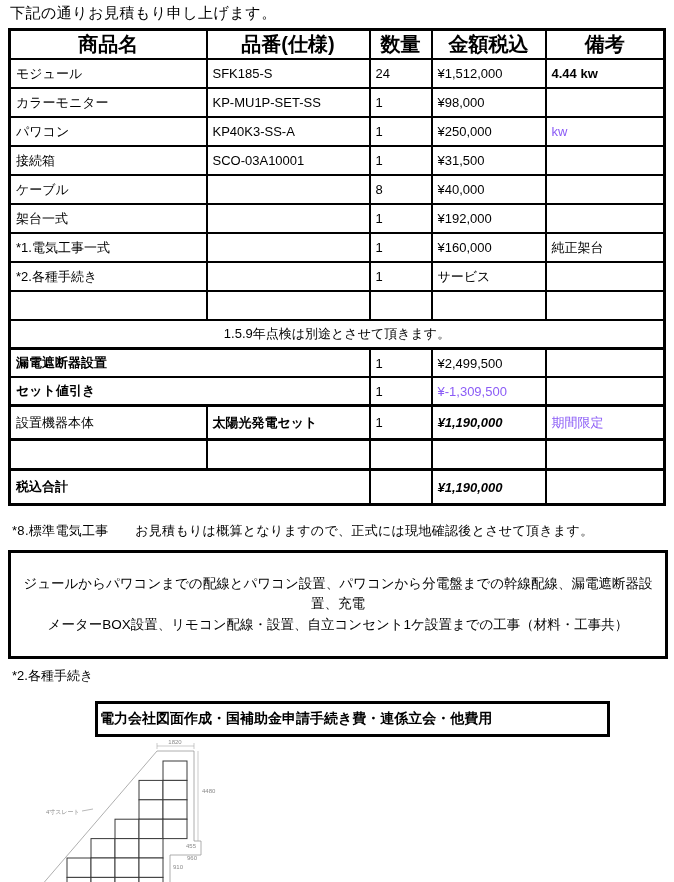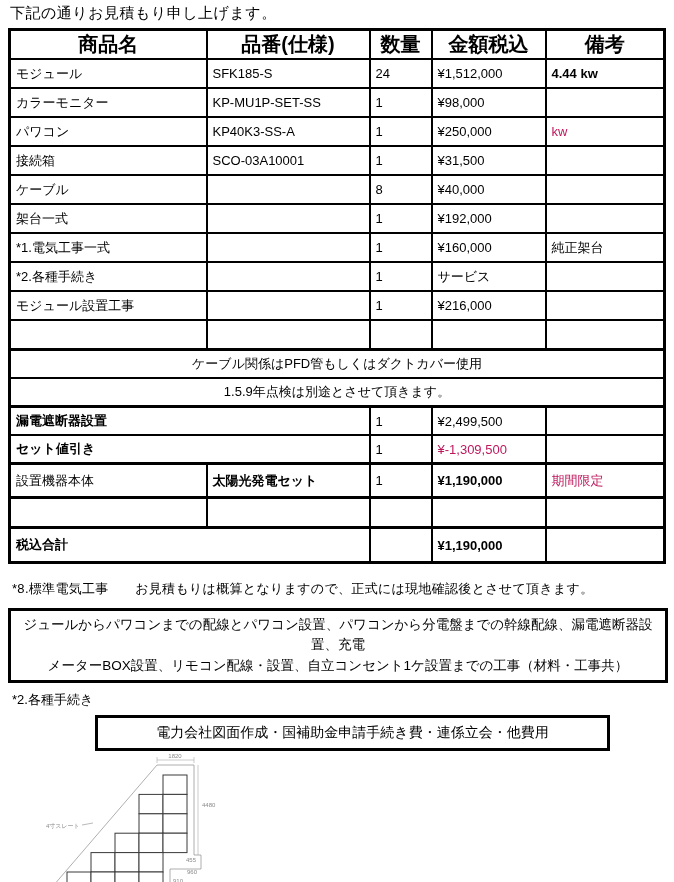--- a/index.html
+++ b/index.html
@@ -13,39 +13,39 @@
 
   table.quote { border-collapse:collapse; width:658px; border:3px solid #000; table-layout:fixed; }
   .quote th, .quote td {
     border:2px solid #000; padding:0 5px; font-size:13px; height:27px;
     overflow:hidden; white-space:nowrap; vertical-align:middle;
   }
   .quote th { font-size:20px; font-weight:bold; text-align:center; height:22px; }
   td.c { text-align:left; }
   td.r { }
   .b  { font-weight:bold; }
-  .big { font-size:16px; }
+  .big { font-size:16px;font-style:italic; }
   .med { font-size:15px; }
-  .gray { color:#be185d; }
+  .gray { color:#8b5cf6; }
   .small { font-size:11px; }
   tr.note-row td { text-align:center; height:26px; }
   tr.thick-top td { border-top:3px solid #000; }
   tr.short td { height:26px; }
   tr.tall td { height:31px; }
   tr.tall2 td { height:32px; }
 
   .footnote { font-size:13px; margin:16px 0 0 4px; letter-spacing:.3px; }
   .footnote2 { font-size:13px; margin:8px 0 0 4px; }
   .box1 {
     margin-top:10px; width:652px; border:3px solid #000;
-    font-size:13.5px; text-align:center; padding:4px 1px; line-height:1.5;
+    font-size:13.5px; text-align:center; padding:21px 1px; line-height:1.5;
   }
   .box2 {
-    margin:6px 0 0 87px; width:505px; border:3px solid #000;
-    font-size:14px; font-weight:normal; text-align:center; padding:6px 2px;
+    margin:16px 0 0 87px; width:505px; border:3px solid #000;
+    font-size:14px; font-weight:bold; padding:6px 2px;
   }
   .diagram-wrap { margin:2px 0 0 0px; }
   svg text { font-family:"Liberation Sans","DejaVu Sans",sans-serif; }
 </style>
 </head>
 <body>
 
 <div class="doc">
 
   <div class="title">下記の通りお見積もり申し上げます。</div>
@@ -116,35 +116,25 @@
       <td class="c">純正架台</td>
     </tr>
     <tr>
       <td>*2.各種手続き</td>
       <td></td>
       <td class="c">1</td>
       <td class="r small">サービス</td>
       <td class="c"></td>
     </tr>
     <tr>
-      <td>モジュール設置工事</td>
-      <td></td>
-      <td class="c">1</td>
-      <td class="r">¥216,000</td>
-      <td class="c"></td>
-    </tr>
-    <tr>
       <td></td>
       <td></td>
       <td class="c"></td>
       <td class="r"></td>
       <td class="c"></td>
-    </tr>
-    <tr class="note-row thick-top">
-      <td colspan="5">ケーブル関係はPFD管もしくはダクトカバー使用</td>
     </tr>
     <tr class="note-row">
       <td colspan="5">1.5.9年点検は別途とさせて頂きます。</td>
     </tr>
     <tr class="thick-top short">
       <td colspan="2" class="c b">漏電遮断器設置</td>
       <td class="c">1</td>
       <td class="r">¥2,499,500</td>
       <td></td>
     </tr>

